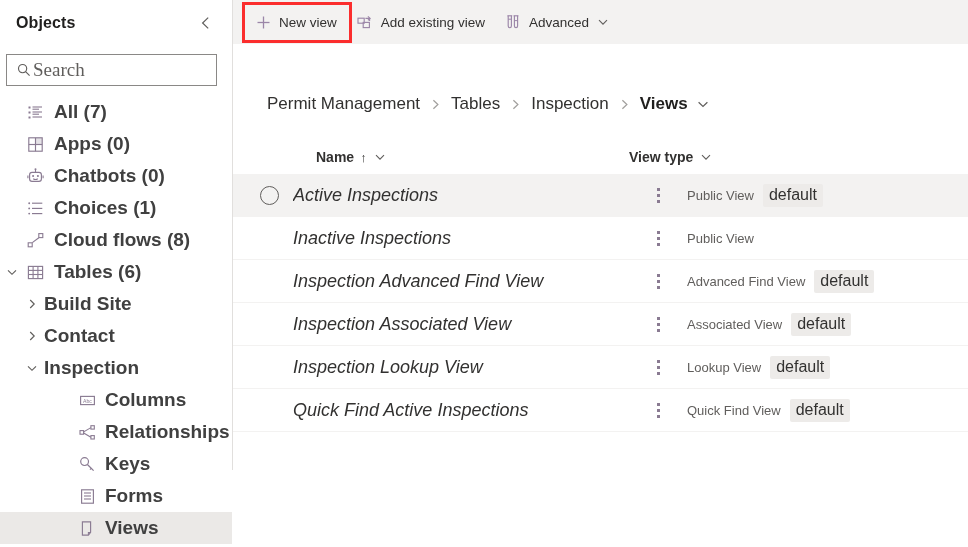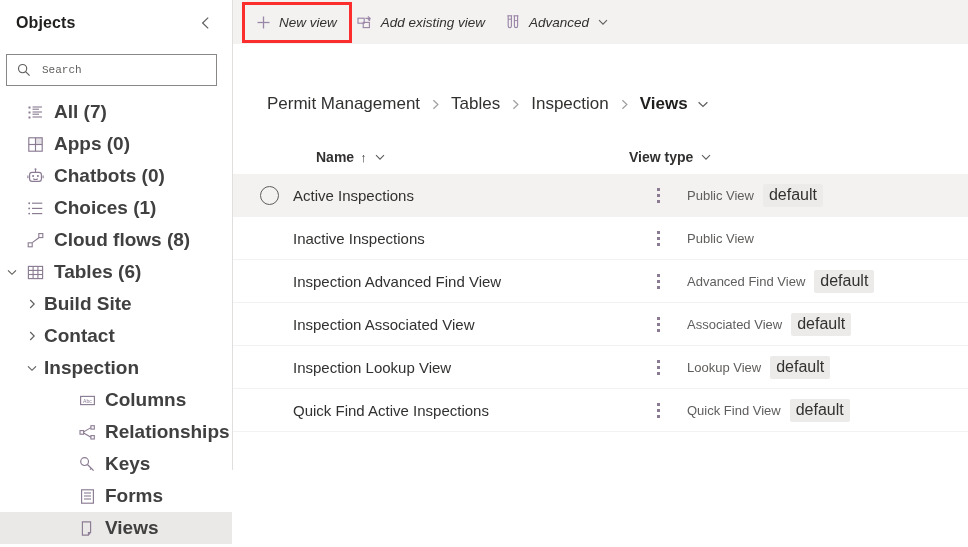--- a/index.html
+++ b/index.html
@@ -41,25 +41,24 @@
     height: 32px;
     border: 1px solid #8a8886;
     background: #fff;
     display: flex; align-items: center;
     padding: 0 8px 0 10px;
     margin-left: 0;
   }
   .search-box .mag { flex: 0 0 auto; display:flex; align-items:center; }
   .search-input {
     border: none; outline: none;
-    font-size: 11px;
-    font-family: Liberation Mono, monospace;
+    font-size: 19px;
+    font-family: Liberation Serif, serif;
     color: #323130;
     background: transparent;
-    margin-left: 9px;
     width: 100%;
     height: 28px;
   }
   .search-input::placeholder { color: #605e5c; opacity: 1; }
 
   .nav-list { margin-top: 10px; }
   .nav-item {
     height: 32px;
     display: flex; align-items: center;
     cursor: pointer;
@@ -98,21 +97,20 @@
   .tb-btn {
     height: 36px;
     display: flex; align-items: center;
     padding: 0 10px;
     cursor: pointer;
     font-size: 13.5px;
     color: #323130;
     border: none; background: transparent;
     font-family: "Liberation Sans", sans-serif;
     white-space: nowrap;
-    font-style: italic;
   }
   .tb-icon {
     width: 16px; height: 16px;
     display:flex; align-items:center; justify-content:center;
     margin-right: 8px; flex: 0 0 16px;
   }
   .tb-caret { margin-left: 8px; display:flex; align-items:center; }
   .highlight-box {
     position: absolute;
     left: 9px; top: 2px;
@@ -177,22 +175,22 @@
   }
   .radio-circle {
     width: 19px; height: 19px;
     border: 1px solid #605e5c;
     border-radius: 50%;
     background: transparent;
   }
   .radio-hidden { visibility: hidden; }
   .cell-name {
     width: 336px; flex: 0 0 336px;
-    font-size: 15px; color: #323130;
-    white-space: nowrap; overflow: hidden;
+    font-size: 18px; color: #323130;
+    white-space: nowrap; overflow: hidden; font-style: italic;
   }
   .cell-kebab {
     width: 58px; flex: 0 0 58px;
     display: flex; align-items: center; justify-content: center;
     cursor: pointer;
   }
   .kebab {
     display: flex; flex-direction: column; align-items: center; gap: 3px;
   }
   .kebab i { width: 3px; height: 3px; background: #8a7b92; display:block; }

